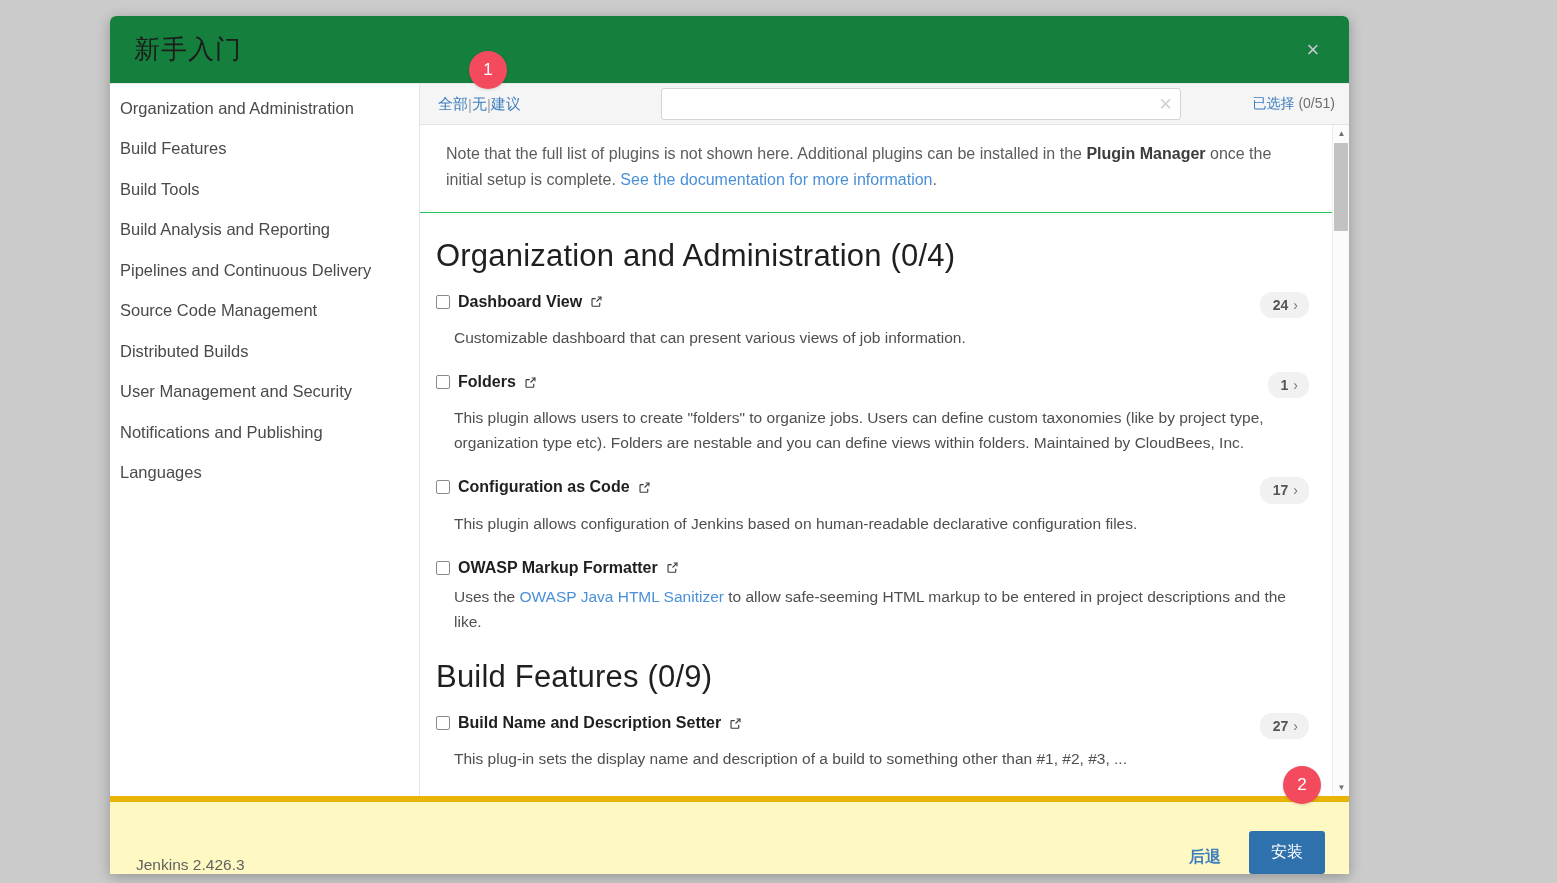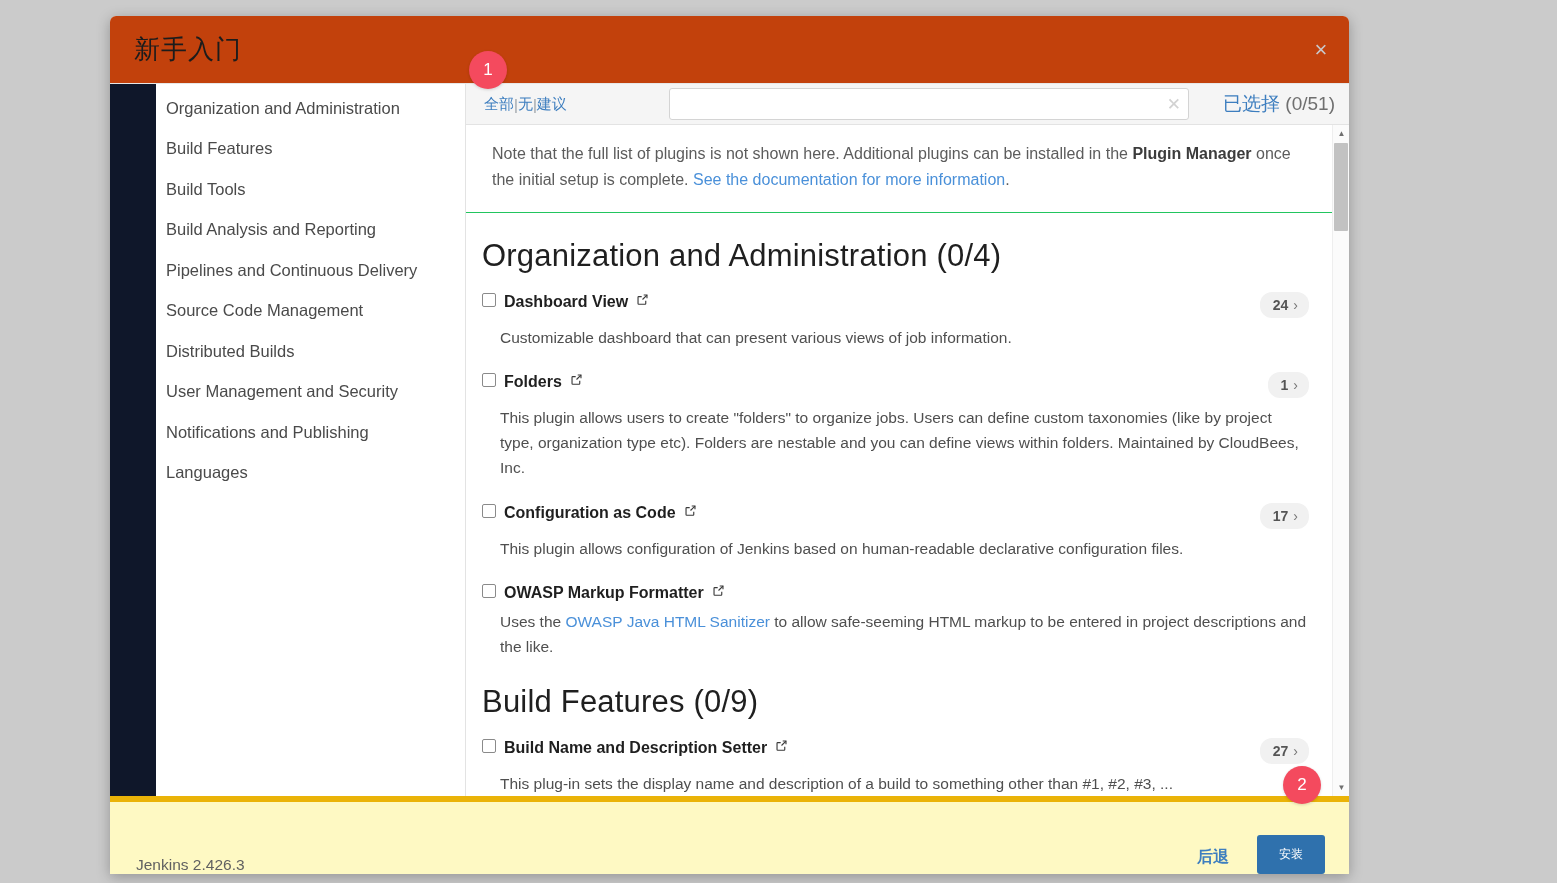--- a/index.html
+++ b/index.html
@@ -34,23 +34,23 @@
     overflow: hidden;
   }
 
   
   .modal-header {
     height: 68px;
     min-height: 68px;
     border-bottom: 1px solid #e7e7e7;
     display: flex;
     align-items: center;
-    padding: 0 12px 0 24px;
-    box-sizing: border-box;
-    background: #c2410c;
+    padding: 0 20px 0 24px;
+    box-sizing: border-box;
+    background: #15803d;
   }
   .modal-title {
     font-size: 26px;
     color: #1c1c1c;
     font-weight: 400;
     letter-spacing: 1px;
     flex: 1;
   }
   .close-btn {
     width: 32px;
@@ -66,21 +66,20 @@
     line-height: 1;
     font-family: "Liberation Sans", sans-serif;
   }
 
   
   .modal-body {
     flex: 1;
     display: flex;
     min-height: 0;
     background: #0f172a;
-    padding-left: 46px;
   }
 
   
   .sidebar {
     width: 310px;
     min-width: 310px;
     border-right: 1px solid #e3e3e3;
     background: #fff;
     padding-top: 4px;
     box-sizing: border-box;
@@ -165,21 +164,21 @@
     font-size: 17px;
     color: #d2d2d2;
     cursor: pointer;
     line-height: 1;
     background: none;
     border: none;
     padding: 0;
     font-family: "Liberation Sans", sans-serif;
   }
   .selected-count {
-    font-size: 19px;
+    font-size: 14px;
     white-space: nowrap;
     color: #777;
     cursor: pointer;
   }
   .selected-count .sc-label { color: #3d7ebf; }
   .selected-count .sc-num { color: #6f6f6f; }
 
   
   .plugin-scroll {
     flex: 1;
@@ -217,21 +216,21 @@
   }
 
   .plugin-row {
     display: flex;
     align-items: flex-start;
     justify-content: space-between;
     gap: 14px;
   }
   .plugin-head {
     display: flex;
-    align-items: flex-start;
+    align-items: center;
     gap: 8px;
     padding-top: 1px;
   }
   .cb {
     width: 14px;
     height: 14px;
     min-width: 14px;
     border: 1.5px solid #8a8a8a;
     border-radius: 2px;
     background: #fff;
@@ -333,21 +332,21 @@
     color: #3d7ebf;
     background: none;
     border: none;
     cursor: pointer;
     padding: 6px 14px;
     margin-right: 14px;
     font-family: "Liberation Sans", sans-serif;
     font-weight: bold;
   }
   .btn-install {
-    font-size: 12px;
+    font-size: 16px;
     color: #fff;
     background: #2f71ad;
     border: none;
     border-radius: 3px;
     cursor: pointer;
     padding: 11px 22px;
     font-family: "Liberation Sans", sans-serif;
   }
 
   

